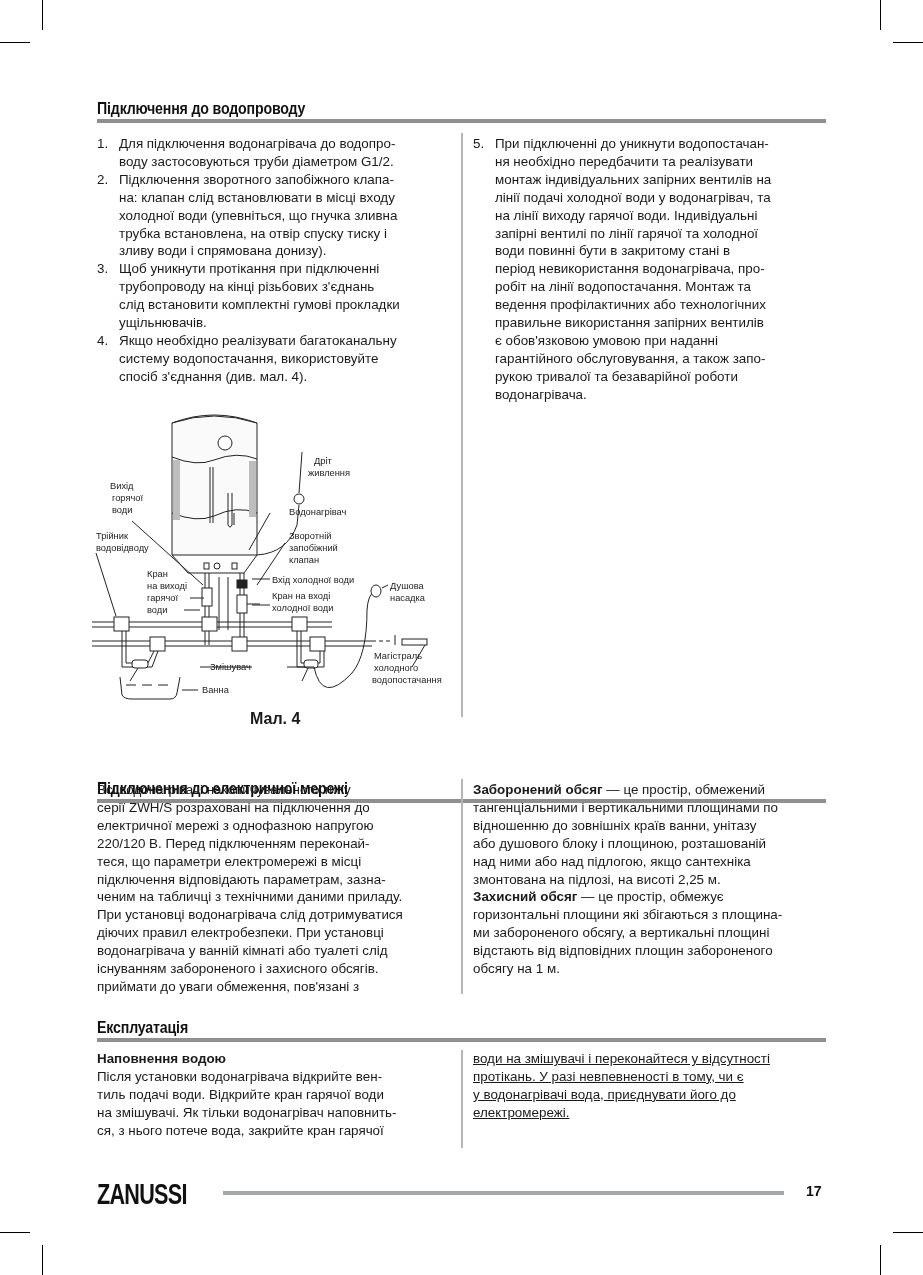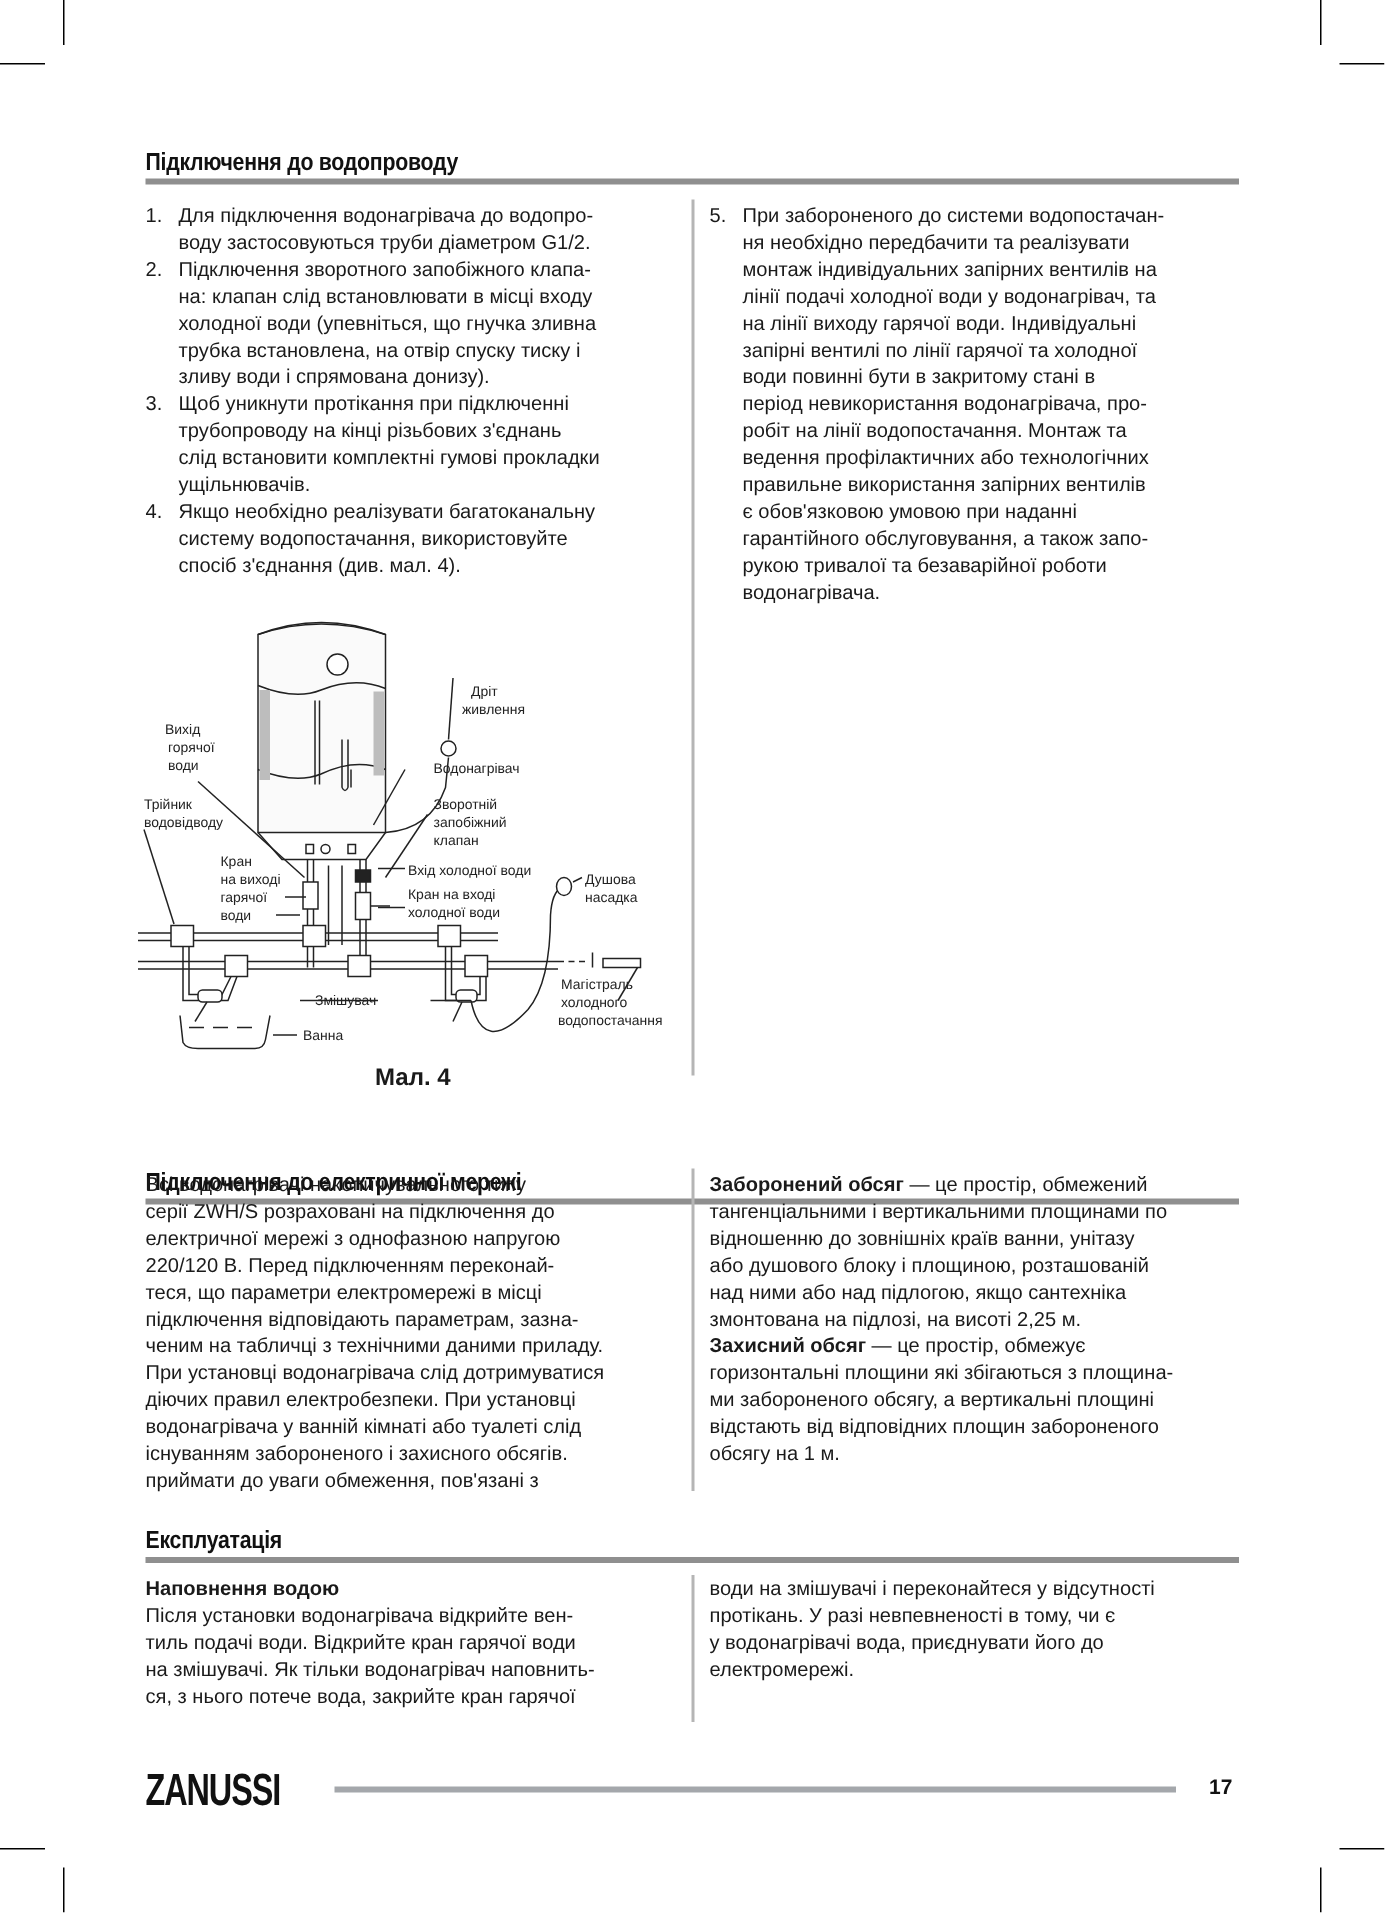--- a/index.html
+++ b/index.html
@@ -110,21 +110,21 @@
   </ul>
 </div>
 
 <div class="col-divider" style="left:461px; top:133px; height:584px;"></div>
 
 <div class="col" style="left:473px; top:135px; width:360px;">
   <ul class="numlist">
     <li>
       <span class="num">5.</span>
       <span class="txt">
-        <span class="line">При забороненого до системи водопостачан-</span>
+        <span class="line">При підключенні до уникнути водопостачан-</span>
         <span class="line">ня необхідно передбачити та реалізувати</span>
         <span class="line">монтаж індивідуальних запірних вентилів на</span>
         <span class="line">лінії подачі холодної води у водонагрівач, та</span>
         <span class="line">на лінії виходу гарячої води. Індивідуальні</span>
         <span class="line">запірні вентилі по лінії гарячої та холодної</span>
         <span class="line">води повинні бути в закритому стані в</span>
         <span class="line">період невикористання водонагрівача, про-</span>
         <span class="line">робіт на лінії водопостачання. Монтаж та</span>
         <span class="line">ведення профілактичних або технологічних</span>
         <span class="line">правильне використання запірних вентилів</span>
@@ -294,21 +294,21 @@
 <div class="col" style="left:97px; top:1050px; width:362px;">
   <span class="line bold">Наповнення водою</span>
   <span class="line">Після установки водонагрівача відкрийте вен-</span>
   <span class="line">тиль подачі води. Відкрийте кран гарячої води</span>
   <span class="line">на змішувачі. Як тільки водонагрівач наповнить-</span>
   <span class="line">ся, з нього потече вода, закрийте кран гарячої</span>
 </div>
 
 <div class="col-divider" style="left:461px; top:1050px; height:98px;"></div>
 
-<div class="col" style="left:473px; top:1050px; width:360px;">
+<div class="col" style="left:473px; top:1050px; width:360px;text-decoration:underline;">
   <span class="line">води на змішувачі і переконайтеся у відсутності</span>
   <span class="line">протікань. У разі невпевненості в тому, чи є</span>
   <span class="line">у водонагрівачі вода, приєднувати його до</span>
   <span class="line">електромережі.</span>
 </div>
 
 <div class="footer-logo">ZANUSSI</div>
 <div class="footer-rule"></div>
 <div class="page-num">17</div>
 

